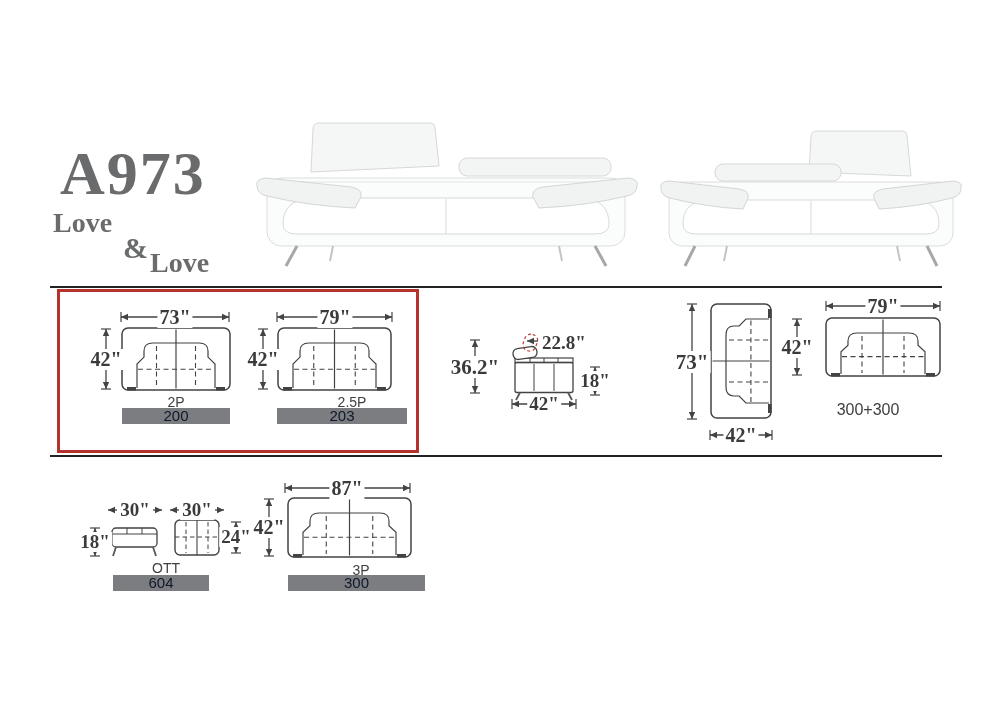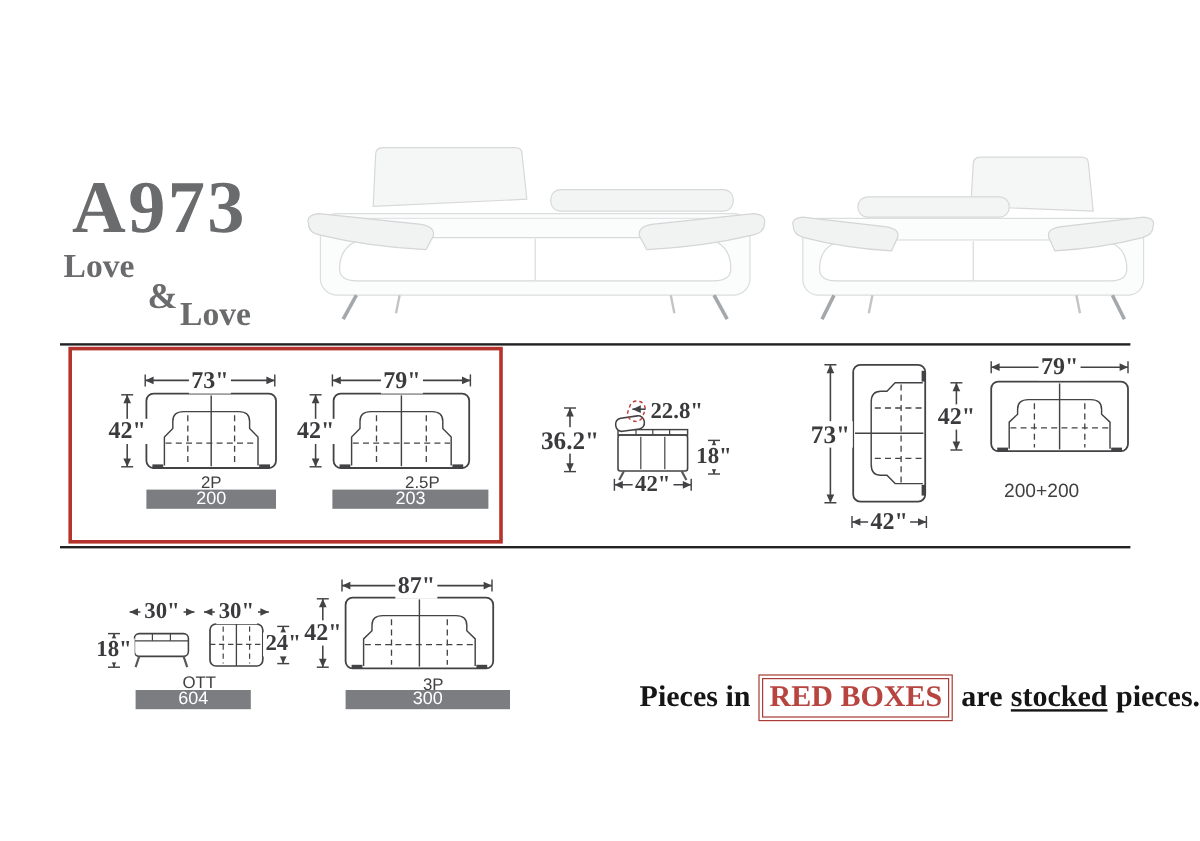--- a/index.html
+++ b/index.html
@@ -14,21 +14,21 @@
   .redbox{position:absolute;left:57px;top:289px;width:362px;height:164px;
           border:3px solid var(--accent-red);box-sizing:border-box;}
   
   .diagram{position:absolute;}
   .diagram svg{position:absolute;left:0;top:0;}
   .dim{position:absolute;font:bold 20px/1.05 "Liberation Serif",serif;color:#3b3b3e;
        background:#fff;padding:0 2px;transform:translateX(-50%);white-space:nowrap;}
   .dim.sm{font-size:19px;}
   .tag{position:absolute;font:14px/1 "Liberation Sans",sans-serif;color:#404040;
        transform:translateX(-50%);white-space:nowrap;}
-  .bar{position:absolute;height:16px;background:var(--bar-gray);color:#ffffff;
+  .bar{position:absolute;height:16px;background:var(--bar-gray);color:#0f172a;
        font:15px/16px "Liberation Sans",sans-serif;text-align:center;}
   
   .note{position:absolute;left:533px;top:562px;display:flex;align-items:baseline;
         font:bold 25px/1.2 "Liberation Serif",serif;color:#151515;white-space:nowrap;}
   .note .gap{width:7px;}
   .note-box{border:4px double #a83b36;color:#b84440;padding:0 5px 1px 5px;margin:0 7px;}
   .u{text-decoration:underline;text-decoration-thickness:2px;text-underline-offset:3px;}
   .photo{position:absolute;}
 </style>
 </head>
@@ -213,21 +213,21 @@
           <rect x="101" y="56" width="9" height="3.5" fill="#434346"></rect>
         </g>
         <line x1="22" y1="29" x2="22" y2="85" stroke="#434346" stroke-width="1.3"></line>
         <polygon points="22,29 18.8,36 25.2,36" fill="#434346"></polygon>
         <polygon points="22,85 18.8,78 25.2,78" fill="#434346"></polygon>
         <line x1="17" y1="29" x2="27" y2="29" stroke="#434346" stroke-width="1.2"></line>
         <line x1="17" y1="85" x2="27" y2="85" stroke="#434346" stroke-width="1.2"></line>
       </svg>
     <span class="dim" style="left:108px;top:6px;">79"</span>
     <span class="dim" style="left:22px;top:47px;">42"</span>
-    <span class="tag" style="left:93px;top:112px;font-size:16px;">200+200</span>
+    <span class="tag" style="left:93px;top:112px;font-size:16px;">300+300</span>
   </div>
 
   <div class="diagram" style="left:80px;top:495px;width:180px;height:100px;">
     <svg id="art-ott" width="180" height="100">
         <line x1="28" y1="15" x2="37" y2="15" stroke="#434346" stroke-width="1.3"></line>
         <polygon points="28,15 35,11.8 35,18.2" fill="#434346"></polygon>
         <line x1="73" y1="15" x2="82" y2="15" stroke="#434346" stroke-width="1.3"></line>
         <polygon points="82,15 75,11.8 75,18.2" fill="#434346"></polygon>
         <rect x="32" y="33" width="45" height="19" rx="4" fill="none" stroke="#434346" stroke-width="1.3"></rect>
         <line x1="32" y1="39" x2="77" y2="39" stroke="#434346" stroke-width="1"></line>
@@ -285,23 +285,14 @@
         <polygon points="24,81 20.8,74 27.2,74" fill="#434346"></polygon>
         <line x1="19" y1="24" x2="29" y2="24" stroke="#434346" stroke-width="1.2"></line>
         <line x1="19" y1="81" x2="29" y2="81" stroke="#434346" stroke-width="1.2"></line>
       </svg>
     <span class="dim" style="left:102px;top:3px;">87"</span>
     <span class="dim" style="left:24px;top:42px;">42"</span>
     <span class="tag" style="left:116px;top:88px;">3P</span>
     <span class="bar" style="left:43px;top:100px;width:137px;">300</span>
   </div>
 
-  <div class="note">
-    <span>Pieces in</span>
-    <span class="note-box">RED BOXES</span>
-    <span>are</span>
-    <span class="gap"></span>
-    <span class="u">stocked</span>
-    <span class="gap"></span>
-    <span>pieces.</span>
-  </div>
 
 </div>
 
 </body></html>

